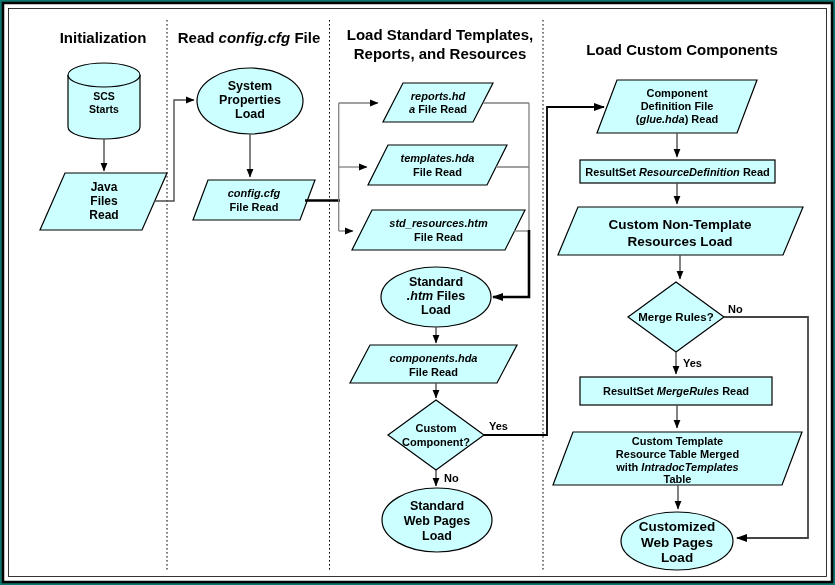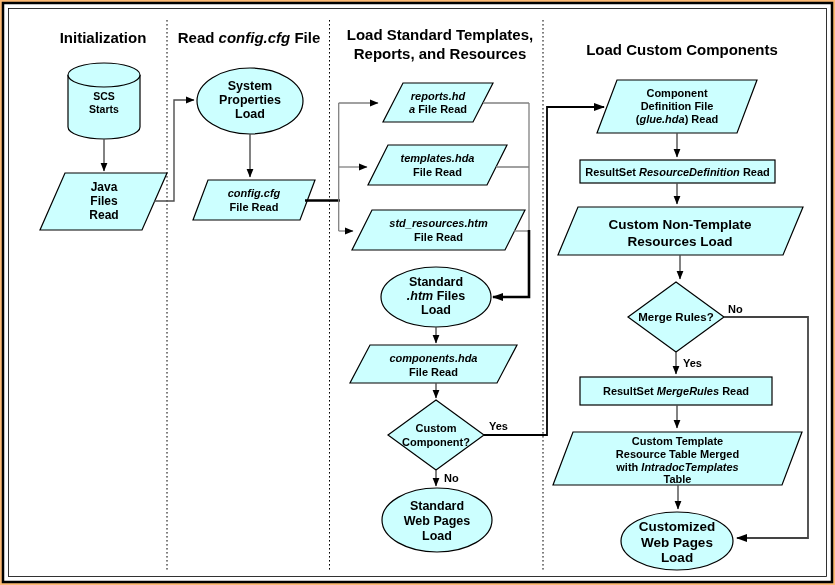--- a/index.html
+++ b/index.html
@@ -1,16 +1,16 @@
 <!DOCTYPE html>
 <html><head>
 <meta charset="utf-8">
 <style>
   html,body{margin:0;padding:0;background:#fff;}
-  .stage{width:835px;height:585px;position:relative;background:#fdba74;}
+  .stage{width:835px;height:585px;position:relative;background:#0f766e;}
   svg text{font-family:"Liberation Sans","DejaVu Sans",sans-serif;font-weight:bold;fill:#000;}
   .ctr{text-anchor:middle;}
   .i{font-style:italic;}
   .t15{font-size:15px;} .t135{font-size:13.5px;} .t125{font-size:12.5px;}
   .t12{font-size:12px;} .t115{font-size:11.5px;} .t11{font-size:11px;} .t105{font-size:10.5px;}
   .shape{stroke:#000000;stroke-width:1.2;}
   .conn{stroke:#4D4D4D;stroke-width:1.4;fill:none;}
   .fan{stroke:#808080;stroke-width:1.3;fill:none;}
   .thick{stroke:#000000;stroke-width:2.6;fill:none;}
   .yesline{stroke:#000000;stroke-width:1.8;fill:none;}

